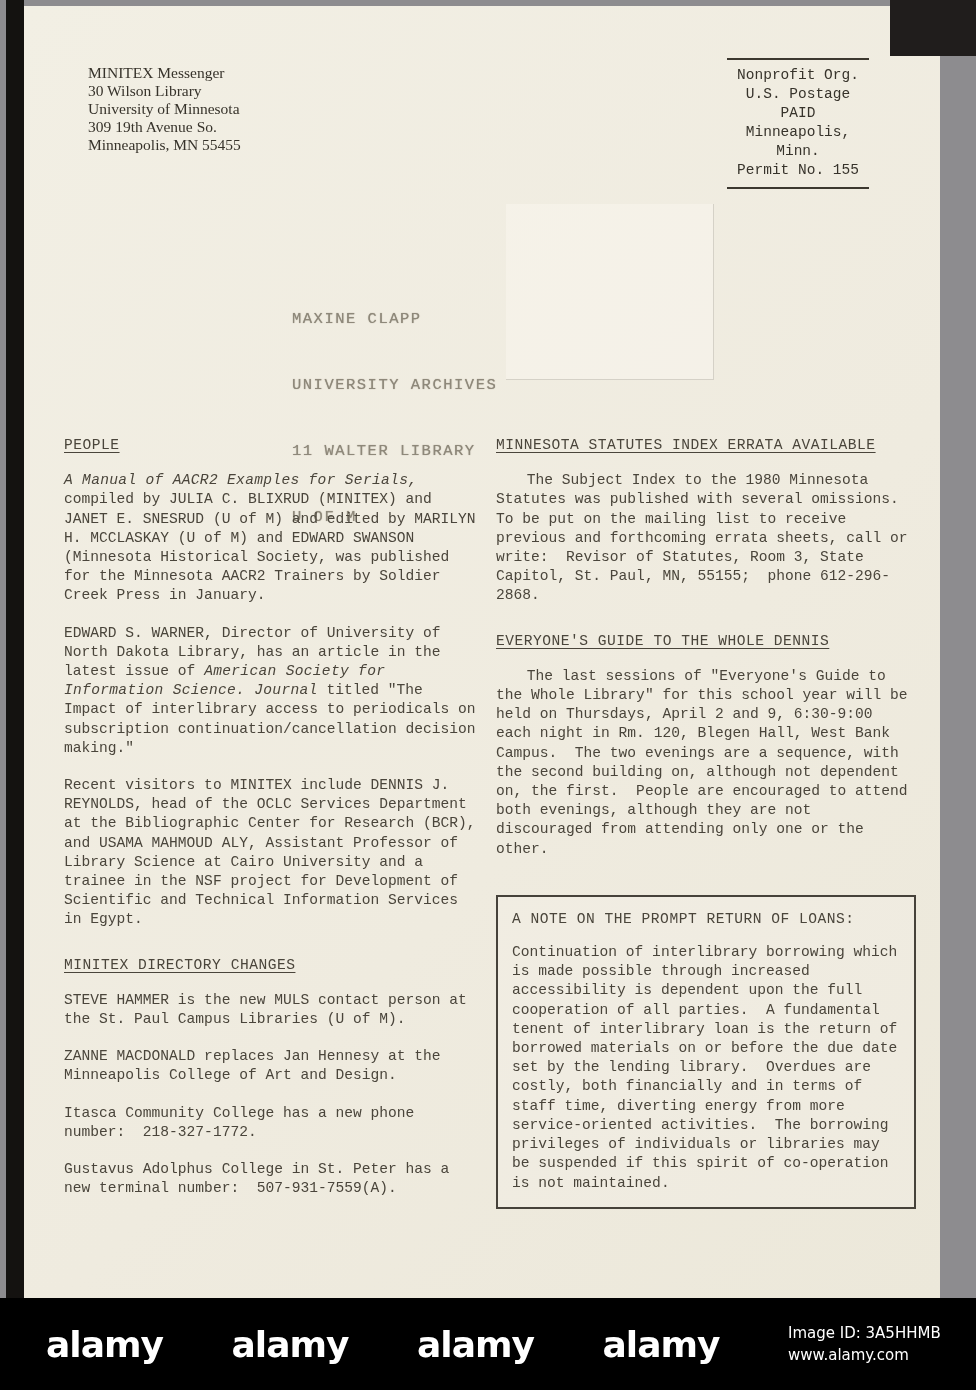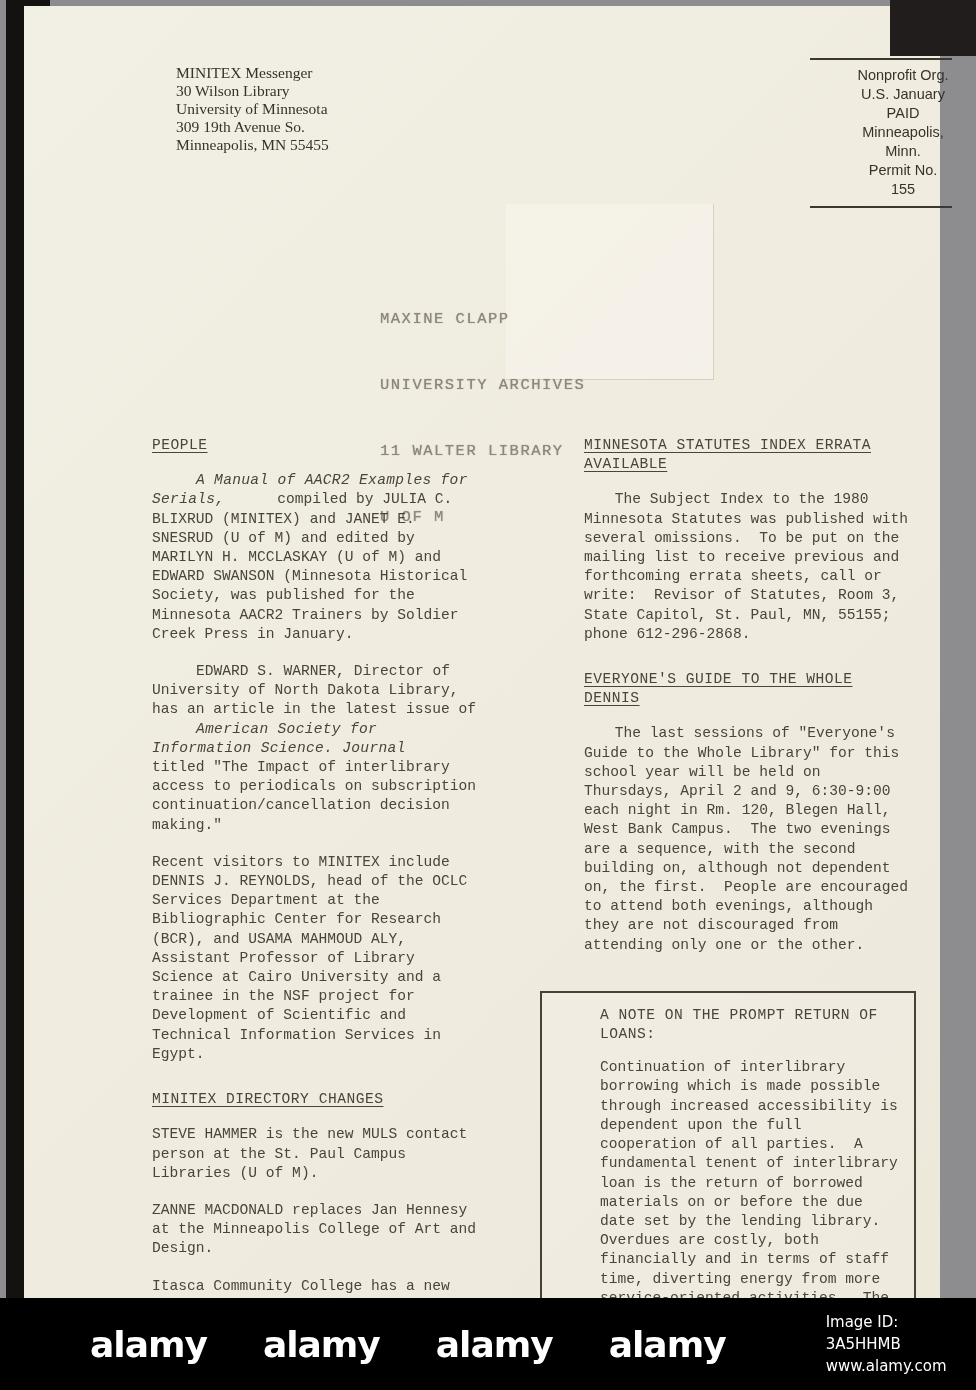--- a/index.html
+++ b/index.html
@@ -1,15 +1,15 @@
 <!DOCTYPE html>
 <html><head>
 <meta charset="utf-8">
 <style>
-  * { box-sizing: border-box; padding-left: 44px; }
+  * { box-sizing: border-box; }
   html, body { margin: 0; padding: 0; }
   body { width: 976px; height: 1390px; background: #6e6d70; }
 
   .scan {
     position: relative;
     width: 976px;
     height: 1390px;
     background: #8d8c8f;
     overflow: hidden;
     font-family: "Liberation Mono", "DejaVu Sans Mono", monospace;
@@ -41,27 +41,27 @@
     position: absolute;
     left: 64px; top: 58px;
     font-family: "Liberation Serif", "DejaVu Serif", serif;
     font-size: 15.5px;
     line-height: 18px;
     color: #37332b;
   }
 
   .postage {
     position: absolute;
-    left: 786px; top: 52px;
+    left: 703px; top: 52px;
     width: 142px;
     padding: 6px 2px 7px 2px;
     border-top: 2px solid #3c382f;
     border-bottom: 2px solid #3c382f;
     text-align: center;
-    font-family: Liberation Sans, sans-serif;
+    font-family: Liberation Mono, monospace;
     font-size: 14.5px;
     line-height: 19px;
     color: #37332b;
   }
 
   .address-window {
     position: absolute;
     left: 482px; top: 198px;
     width: 208px; height: 176px;
     background: rgba(255, 253, 246, 0.35);
@@ -166,21 +166,21 @@
     <div class="return-address">
       <div>MINITEX Messenger</div>
       <div>30 Wilson Library</div>
       <div>University of Minnesota</div>
       <div>309 19th Avenue So.</div>
       <div>Minneapolis, MN 55455</div>
     </div>
 
     <div class="postage">
       <div>Nonprofit Org.</div>
-      <div>U.S. January</div>
+      <div>U.S. Postage</div>
       <div>PAID</div>
       <div>Minneapolis, Minn.</div>
       <div>Permit No. 155</div>
     </div>
 
     <div class="address-window"></div>
 
     <div class="recipient">
       <div>MAXINE CLAPP</div>
       <div>UNIVERSITY ARCHIVES</div>

